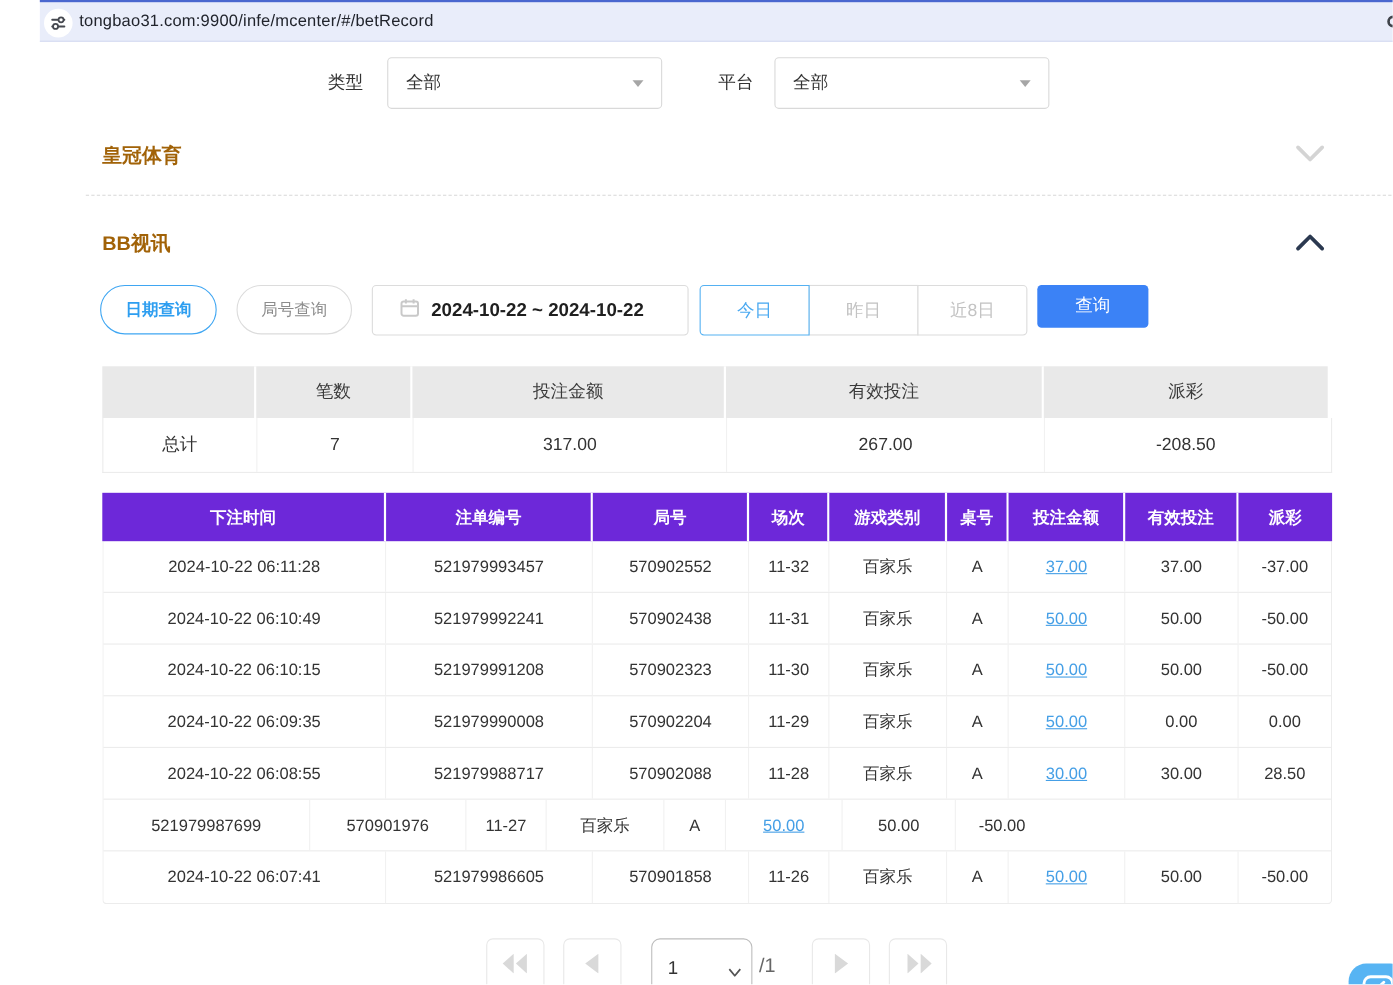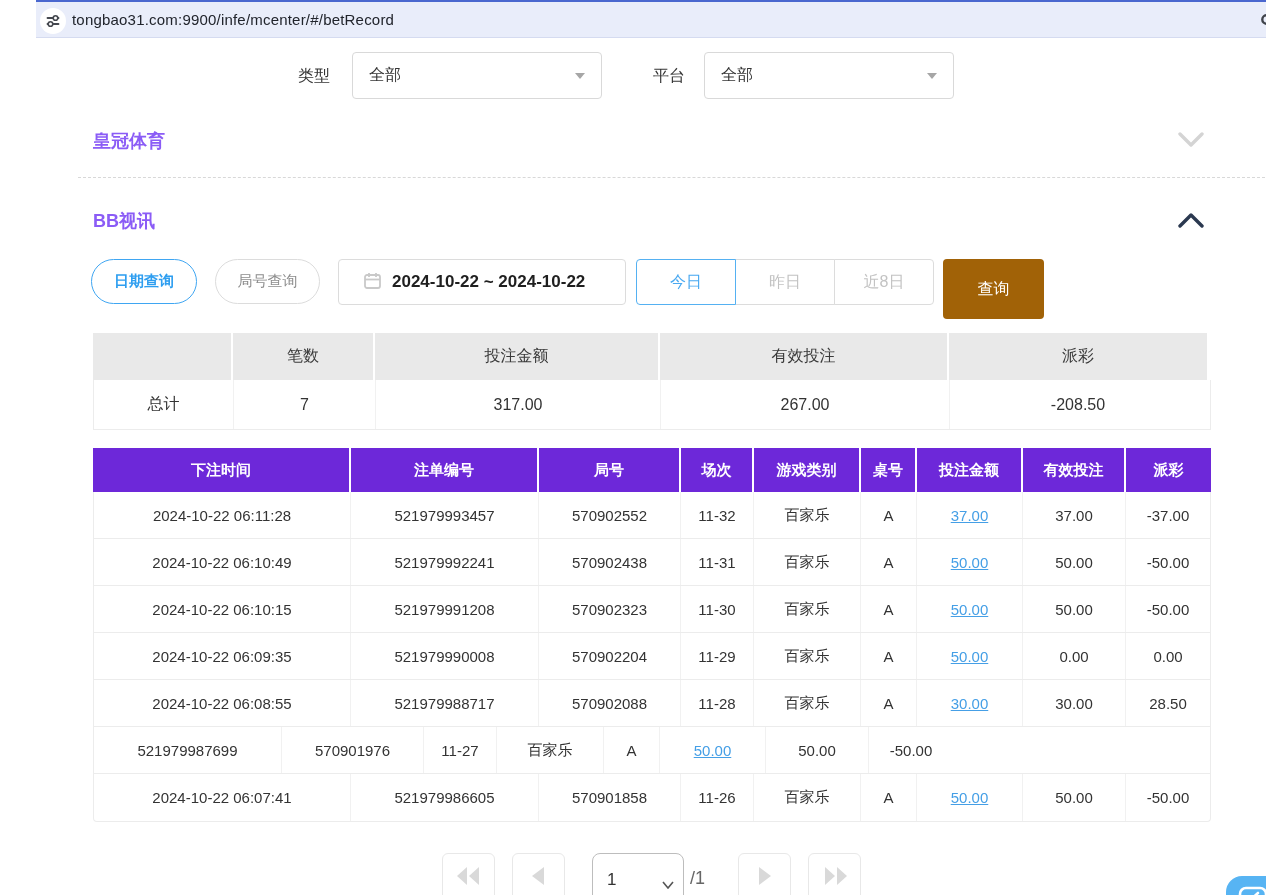--- a/index.html
+++ b/index.html
@@ -22,40 +22,40 @@
   .flt-label.platform { left:617px; }
   .dropdown { position:absolute; top:52px; width:250px; height:47px; border:1px solid #d9d9d9;
     border-radius:4px; background:#fff; display:flex; align-items:center; padding:0 16px; cursor:pointer; }
   .dropdown.type { left:316px; }
   .dropdown.platform { left:668px; }
   .dropdown .val { font-size:16px; color:#333; flex:1; }
   .caret-down { width:0; height:0; border-left:5px solid transparent; border-right:5px solid transparent;
     border-top:6px solid #a6a6a6; }
 
   
-  .section-title { position:absolute; left:57px; font-size:18px; font-weight:bold; color:#8b5cf6; }
+  .section-title { position:absolute; left:57px; font-size:18px; font-weight:bold; color:#a16207; }
   .chev { position:absolute; left:1142px; width:26px; height:18px; cursor:pointer; }
   .dashed-div { position:absolute; left:42px; top:177px; width:1192px; border-top:1px dashed #d8d8d8; }
 
   
   .pill { position:absolute; top:259px; height:45px; border-radius:23px; background:#fff;
     font-size:15px; display:flex; align-items:center; justify-content:center; cursor:pointer; }
   .pill.active { left:55px; width:106px; border:1px solid #3fa6f2; color:#2e9ef0; font-weight:bold; }
   .pill.idle { left:179px; width:105px; border:1px solid #dcdcdc; color:#8c8c8c; }
   .datebox { position:absolute; left:302px; top:259px; width:288px; height:46px; border:1px solid #dcdcdc;
     border-radius:4px; background:#fff; display:flex; align-items:center; padding:0 24px; cursor:pointer; }
   .datebox .dtext { font-size:17px; color:#1f1f1f; font-weight:600; margin-left:10px; white-space:nowrap; }
   .seg-group { position:absolute; left:600px; top:259px; height:46px; display:flex; }
   .seg { width:100px; height:46px; background:#fff; border:1px solid #dcdcdc; font-size:16px; color:#c3c3c3;
     display:flex; align-items:center; justify-content:center; cursor:pointer; }
   .seg + .seg { margin-left:-1px; }
   .seg.first { border-radius:4px 0 0 4px; }
   .seg.last { border-radius:0 4px 4px 0; }
   .seg.on { border:1px solid #55b1f2; color:#4aa9f1; z-index:2; }
-  .btn-solid { position:absolute; left:907px; top:259px; width:101px; height:60px; background:#a16207;
+  .btn-solid { position:absolute; left:907px; top:259px; width:101px; height:39px; background:#3b82f6;
     border-radius:4px; color:#fff; font-size:16px; display:flex; align-items:center; justify-content:center;
     cursor:pointer; border:none; }
 
   
   .sum-table { position:absolute; left:57px; top:333px; width:1118px; }
   .sum-head { display:flex; height:47px; }
   .sum-head .cell { background:#e9e9e9; color:#3a3a3a; font-size:16px; display:flex;
     align-items:center; justify-content:center; border-right:2px solid #fff; }
   .sum-head .cell:last-child { border-right:none; }
   .sum-body { display:flex; height:50px; border:1px solid #ececec; border-top:none; }

